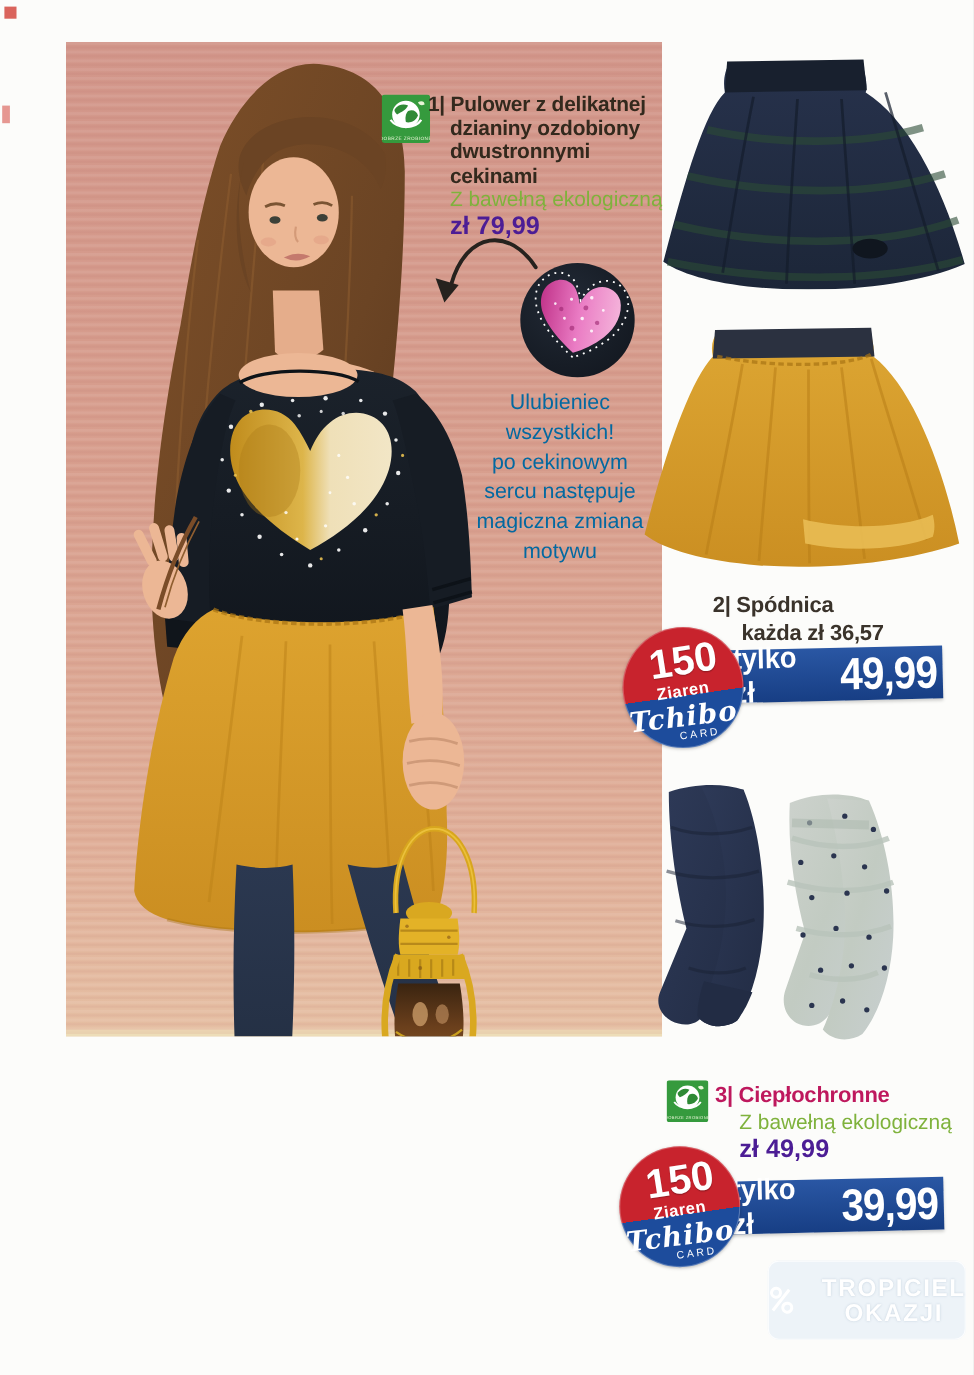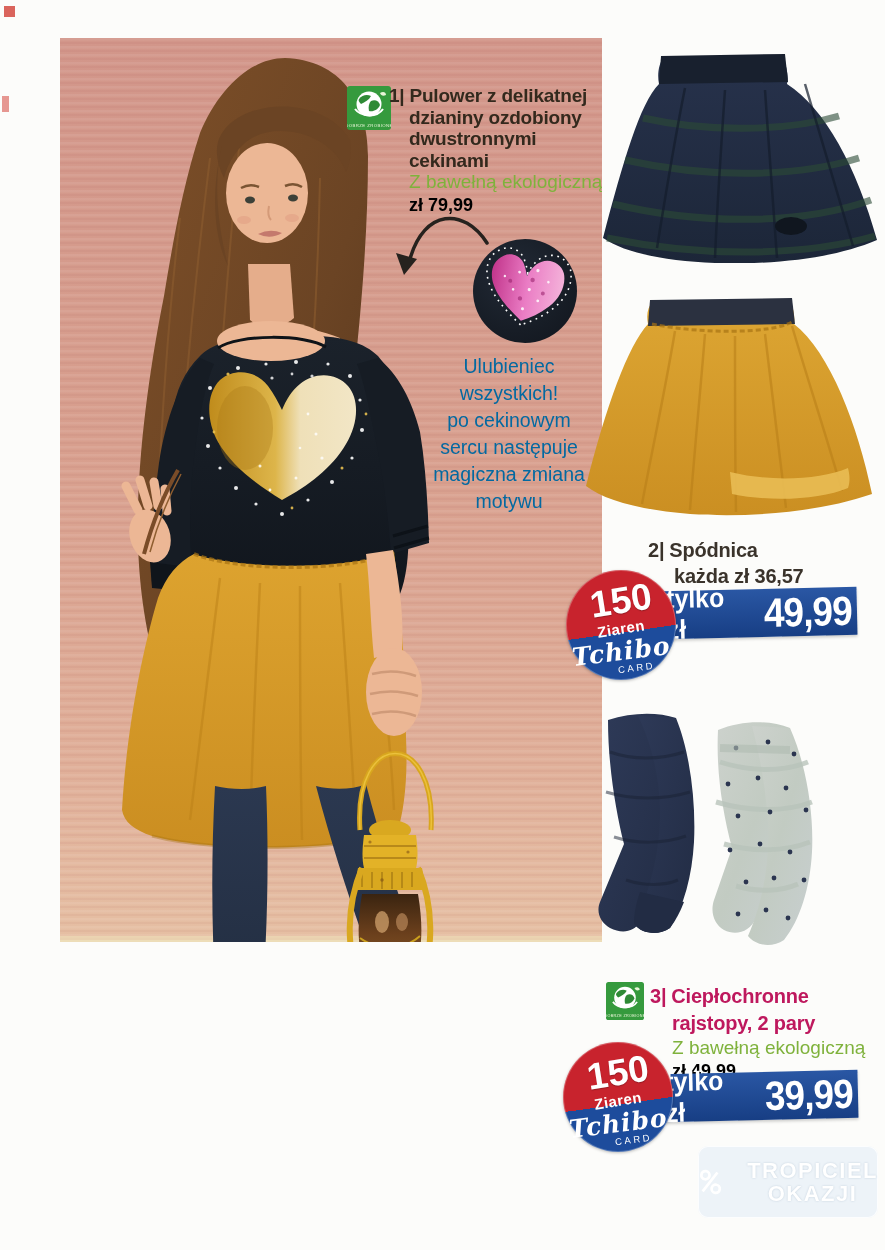--- a/index.html
+++ b/index.html
@@ -9,21 +9,21 @@
 
   
   .photo{left:28px;top:38px;width:542px;height:904px;overflow:hidden;margin-left:32px;}
   .photo svg.scene{position:absolute;left:0;top:0;}
 
   
   .p1{left:329px;top:47px;white-space:nowrap;}
   .pt-line{font-weight:bold;font-size:19px;line-height:21.5px;color:#33291d;letter-spacing:-0.2px;}
   .pt-ind{margin-left:20px;}
   .eco-note{font-size:19px;line-height:22px;color:#7fb23c;}
-  .price{font-weight:bold;font-size:18px;line-height:24px;color:#000000;}
+  .price{font-weight:bold;font-size:23px;line-height:24px;color:#4c1d95;}
   .num{display:inline-block;margin-right:5px;}
 
   .eco-badge{width:44px;height:44px;}
   .eco-badge.small{width:38px;height:38px;}
 
   .narrative{left:352px;top:315px;width:194px;text-align:center;
              font-size:19.5px;line-height:27px;color:#0369a1;}
 
   .inset{left:413px;top:201px;width:104px;height:104px;border-radius:50%;
          background:radial-gradient(circle at 40% 35%,#222a36 0%,#171d26 60%,#11151d 100%);}
@@ -512,21 +512,20 @@
       <path d="M12,13 C15,9 20,8 24,10 C22,14 18,16 14,18 C12,16 11,14.5 12,13 Z" fill="#2f8a36"></path>
       <path d="M24,15 C28,13 32,15 33,19 C31,24 26,26 22,25 C21,21 22,17 24,15 Z" fill="#2f8a36"></path>
       <path d="M8,23 C14,31 30,32 36,23" stroke="#fff" stroke-width="2" fill="none"></path>
       <path d="M33,7 C36,5 39,6 39,9 C36,10.5 34,9.5 33,7 Z" fill="#e8f5d8"></path>
       <text x="22" y="41" font-size="4.3" fill="#eaf6d8" text-anchor="middle" letter-spacing=".4">DOBRZE ZROBIONE</text>
     </svg>
   </div>
 
   <div class="abs p3">
     <div class="pt-line"><span class="num">3|</span><span>Ciepłochronne</span></div>
-    <div class="pt-line pt-ind">rajstopy, 2 pary</div>
     <div class="eco-note">Z bawełną ekologiczną</div>
     <div class="price">zł 49,99</div>
   </div>
 
   <div class="abs banner" style="left:662px;top:1072px;width:196px;">
     <span class="pre">tylko zł</span>
     <span class="big">39,99</span>
   </div>
   <div class="abs badge" style="left:563px;top:1042px;">
     <div class="badge-150">150</div>

